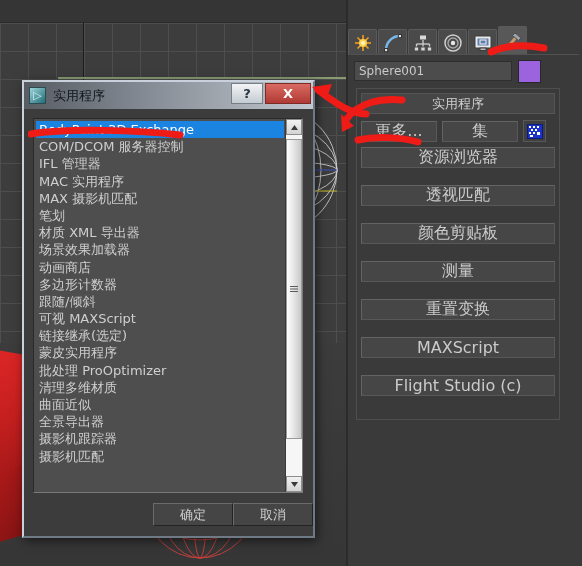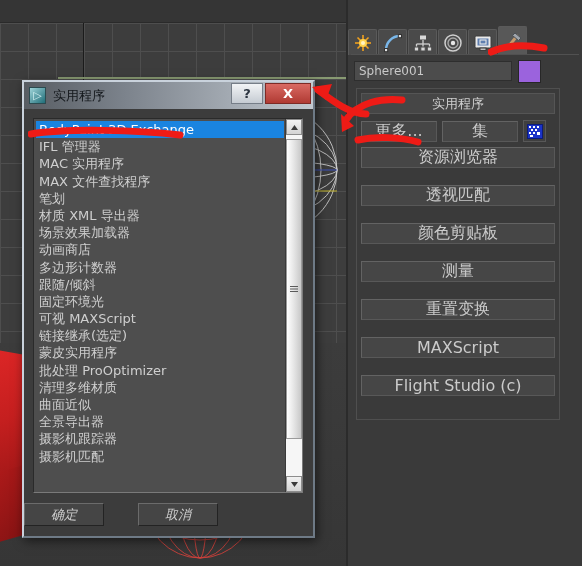--- a/index.html
+++ b/index.html
@@ -320,21 +320,21 @@
     background: linear-gradient(to right, #ffffff, #e2e2e2 55%, #c8c8c8);
     border: 1px solid #9a9a9a;
     box-sizing: border-box;
     display: flex; align-items: center; justify-content: center;
   }
   .sb-grip { width: 8px; height: 8px; }
 
   .dlg-footer {
     position: absolute;
     left: 0; right: 0; bottom: 10px;
-    display: flex; justify-content: flex-start; gap: 34px; font-style: italic;
+    display: flex; justify-content: flex-end; gap: 0;
   }
   .dlg-btn {
     width: 80px; height: 23px;
     background: #454545;
     border: 1px solid;
     border-color: #6b6b6b #232323 #232323 #6b6b6b;
     box-sizing: border-box;
     color: #cfcfcf; font-size: 13px;
     display: flex; align-items: center; justify-content: center;
   }
@@ -510,30 +510,30 @@
         <div class="dlg-help">?</div>
         <div class="dlg-close">X</div>
       </div>
     </div>
 
     <div class="dlg-inner">
 
       <div class="list-wrap">
         <div class="list-scroll">
           <div class="list-item selected">BodyPaint 3D Exchange</div>
+          <div class="list-item">COM/DCOM 服务器控制</div>
           <div class="list-item">IFL 管理器</div>
           <div class="list-item">MAC 实用程序</div>
-          <div class="list-item">MAX 文件查找程序</div>
+          <div class="list-item">MAX 摄影机匹配</div>
           <div class="list-item">笔划</div>
           <div class="list-item">材质 XML 导出器</div>
           <div class="list-item">场景效果加载器</div>
           <div class="list-item">动画商店</div>
           <div class="list-item">多边形计数器</div>
           <div class="list-item">跟随/倾斜</div>
-          <div class="list-item">固定环境光</div>
           <div class="list-item">可视 MAXScript</div>
           <div class="list-item">链接继承(选定)</div>
           <div class="list-item">蒙皮实用程序</div>
           <div class="list-item">批处理 ProOptimizer</div>
           <div class="list-item">清理多维材质</div>
           <div class="list-item">曲面近似</div>
           <div class="list-item">全景导出器</div>
           <div class="list-item">摄影机跟踪器</div>
           <div class="list-item">摄影机匹配</div>
 

